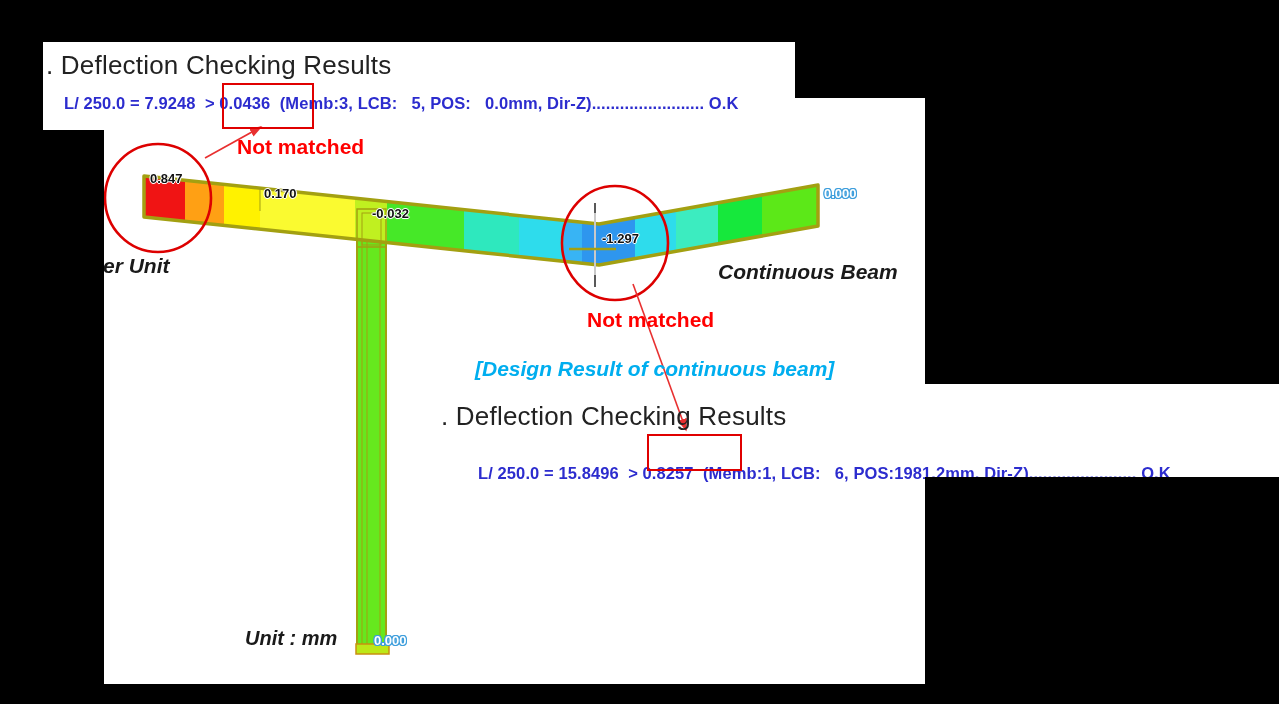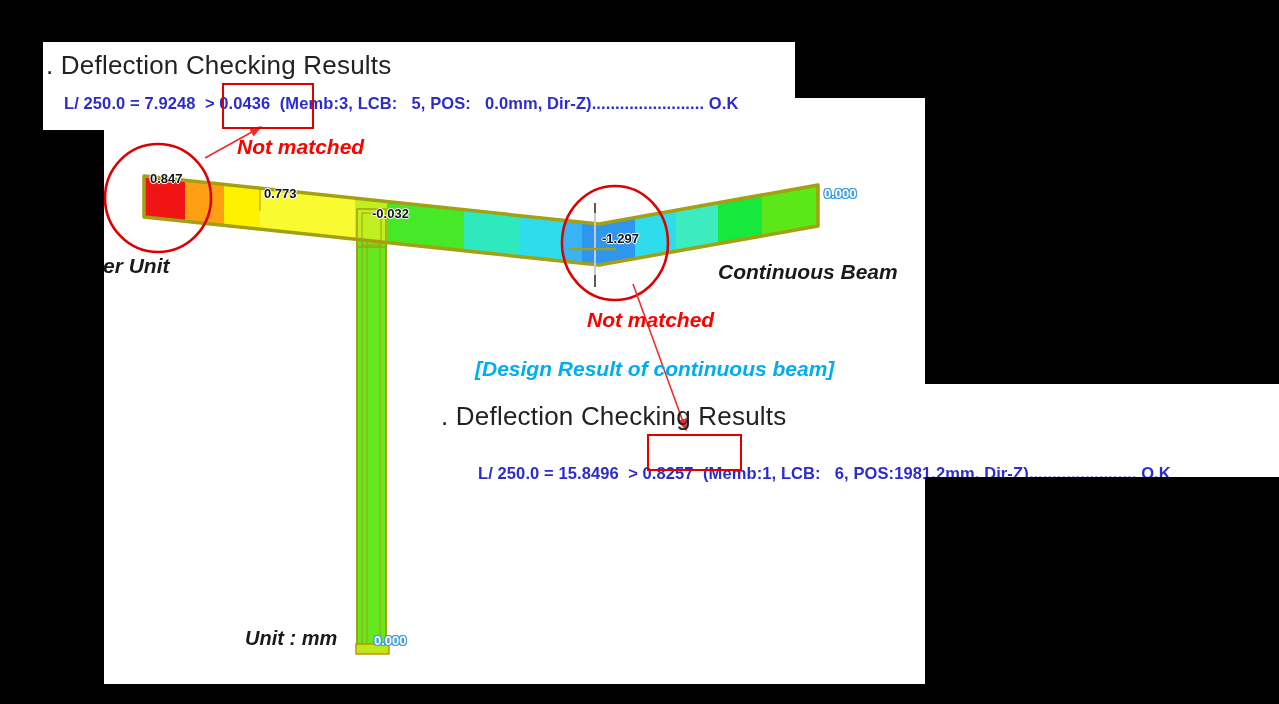--- a/index.html
+++ b/index.html
@@ -3,21 +3,21 @@
 <meta charset="utf-8">
 <style>
   html,body{margin:0;padding:0;}
   body{width:1279px;height:704px;position:relative;background:#ffffff;overflow:hidden;
        font-family:"Liberation Sans",sans-serif;}
   .mask{position:absolute;background:#000;z-index:10;}
   svg.diagram{position:absolute;left:0;top:0;z-index:2;}
   .txt{position:absolute;z-index:3;white-space:pre;text-align:center;}
   .heading{font-size:26px;color:#222222;letter-spacing:0.2px;}
   .resultline{font-size:16.5px;font-weight:700;color:#2C2CCE;letter-spacing:0.1px;}
-  .callout-red{font-size:21px;font-weight:700;font-style:italic;color:#FF0000;}
+  .callout-red{font-size:21px;font-weight:700;color:#FF0000;}
   .beamlabel{font-size:21px;font-weight:700;font-style:italic;color:#1a1a1a;}
   .unitlabel{font-size:20px;font-weight:700;font-style:italic;color:#1a1a1a;margin-left:32px;}
   .context{font-size:21px;font-weight:600;font-style:italic;color:#00AEEF;}
   .redbox{position:absolute;border:2.5px solid #E00000;z-index:4;background:transparent;}
   .val{position:absolute;z-index:5;font-size:13px;font-weight:600;color:#111;
        text-shadow:-1px 0 0 #fff,1px 0 0 #fff,0 -1px 0 #fff,0 1px 0 #fff,0 0 2px #fff;}
   .val-outline{position:absolute;z-index:5;font-size:13px;font-weight:700;color:#ffffff;
        text-shadow:-1px 0 0 #3E9EDC,1px 0 0 #3E9EDC,0 -1px 0 #3E9EDC,0 1px 0 #3E9EDC,
                    -1px -1px 0 #3E9EDC,1px 1px 0 #3E9EDC,-1px 1px 0 #3E9EDC,1px -1px 0 #3E9EDC;}
 </style>
@@ -98,17 +98,17 @@
 <div class="txt callout-red" style="left:587px;top:308px;">Not matched</div>
 
 <div class="txt context" style="left:475px;top:357px;">[Design Result of continuous beam]</div>
 <div class="txt heading" style="left:441px;top:401px;">. Deflection Checking Results</div>
 <div class="txt resultline" style="left:478px;top:444px;margin-top:20px;">L/ 250.0 = 15.8496  &gt; 0.8257  (Memb:1, LCB:   6, POS:1981.2mm, Dir-Z)....................... O.K</div>
 <div class="redbox" style="left:647px;top:434px;width:91px;height:33px;"></div>
 
 <div class="txt unitlabel" style="left:213px;top:627px;">Unit : mm</div>
 
 <div class="val" style="left:150px;top:171px;">0.847</div>
-<div class="val" style="left:264px;top:186px;">0.773</div>
+<div class="val" style="left:264px;top:186px;">0.170</div>
 <div class="val" style="left:372px;top:206px;">-0.032</div>
 <div class="val" style="left:602px;top:231px;">-1.297</div>
 <div class="val-outline" style="left:824px;top:186px;">0.000</div>
 <div class="val-outline" style="left:374px;top:633px;">0.000</div>
 
 </body></html>

